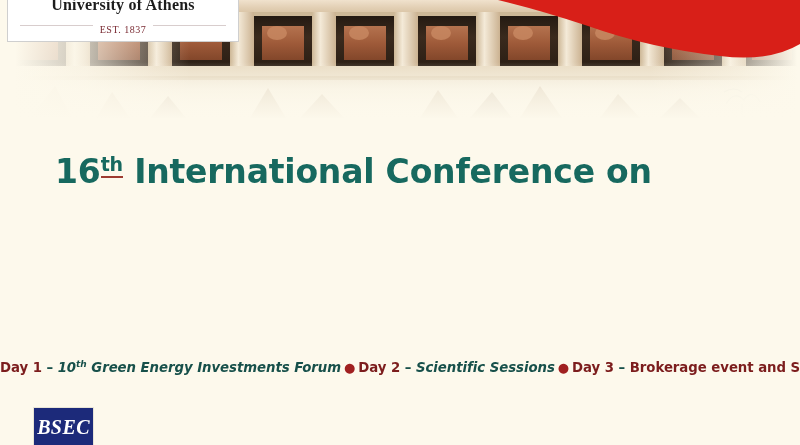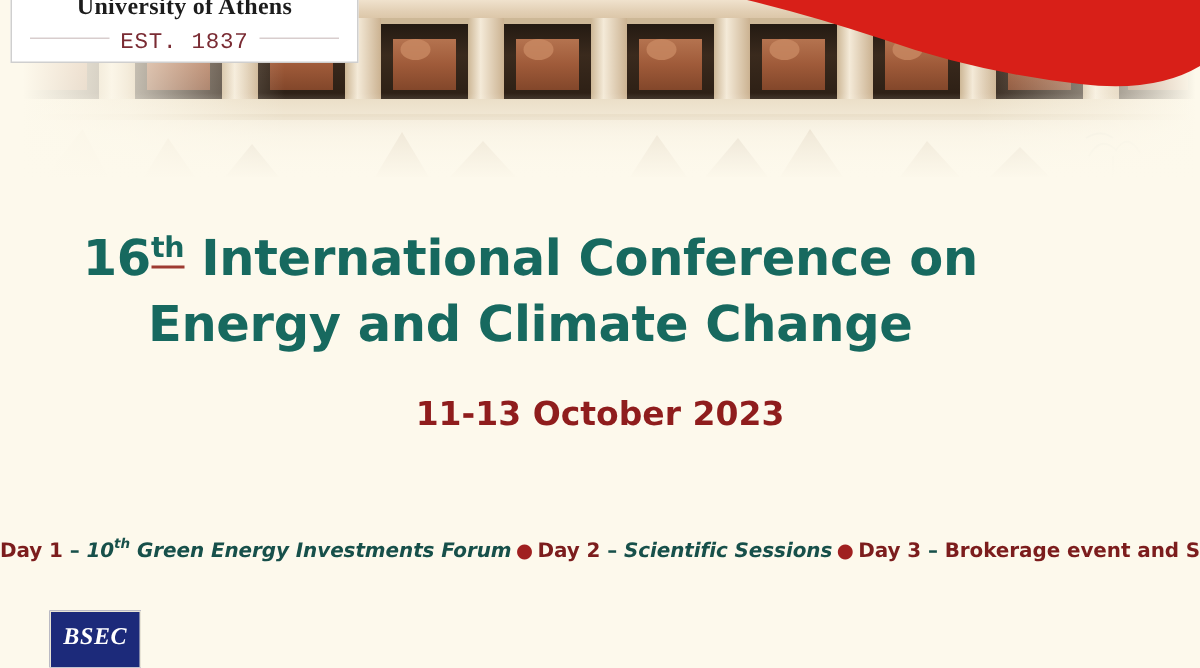--- a/index.html
+++ b/index.html
@@ -103,22 +103,22 @@
     position: absolute;
     left: 12px; right: 12px; top: 6px;
     height: 1px;
     background: #d8cdcd;
   }
   .logo-est {
     position: relative;
     display: inline-block;
     padding: 0 7px;
     background: #ffffff;
-    font-family: Liberation Mono, monospace;
-    font-size: 15px;
+    font-family: Liberation Serif, serif;
+    font-size: 10px;
     color: #7a2b33;
     letter-spacing: .5px;
     text-align: right;
   }
   .logo-kepa {
     margin-top: 12px;
     font-family: "Liberation Serif", serif;
     font-size: 15px;
     color: #7a2b33;
     letter-spacing: 2.4px;
@@ -204,21 +204,21 @@
     box-sizing: border-box;
     overflow: hidden;
   }
   .bsec-text {
     display: block;
     text-align: center;
     margin-top: 8px;
     font-family: "Liberation Serif", serif;
     font-style: italic;
     font-weight: bold;
-    font-size: 16px;
+    font-size: 20px;
     color: #ffffff;
     letter-spacing: .4px;
   }
 </style>
 </head>
 <body>
 
 <div id="poster">
 
   <div class="banner">
@@ -362,25 +362,23 @@
     <div class="logo-uni">University of Athens</div>
     <div class="logo-est-wrap">
       <div class="logo-est-rule"></div>
       <span class="logo-est">EST. 1837</span>
     </div>
     <div class="logo-kepa">KEPA</div>
   </div>
 
   <div class="title">
     <div><span>16</span><span class="sup">th</span><span> International Conference on</span></div>
-    <div>Energy and Climate Change</div>
   </div>
 
   <div class="date-block">
-    <div>11-13 October 2023</div>
   </div>
 
   <div class="days">
     <span><span class="day-tag">Day 1</span><span class="day-dash"> – </span><span class="day-green">10</span><span class="day-green sup-sm">th</span><span class="day-green"> Green Energy Investments Forum</span></span><span class="bullet">●</span><span><span class="day-tag">Day 2</span><span class="day-dash"> – </span><span class="day-green">Scientific Sessions</span></span><span class="bullet">●</span><span><span class="day-tag">Day 3</span><span class="day-dash"> – </span><span class="day-red">Brokerage event and Start-ups</span></span>
   </div>
 
   <div class="bsec">
     <span class="bsec-text">BSEC</span>
   </div>
 

